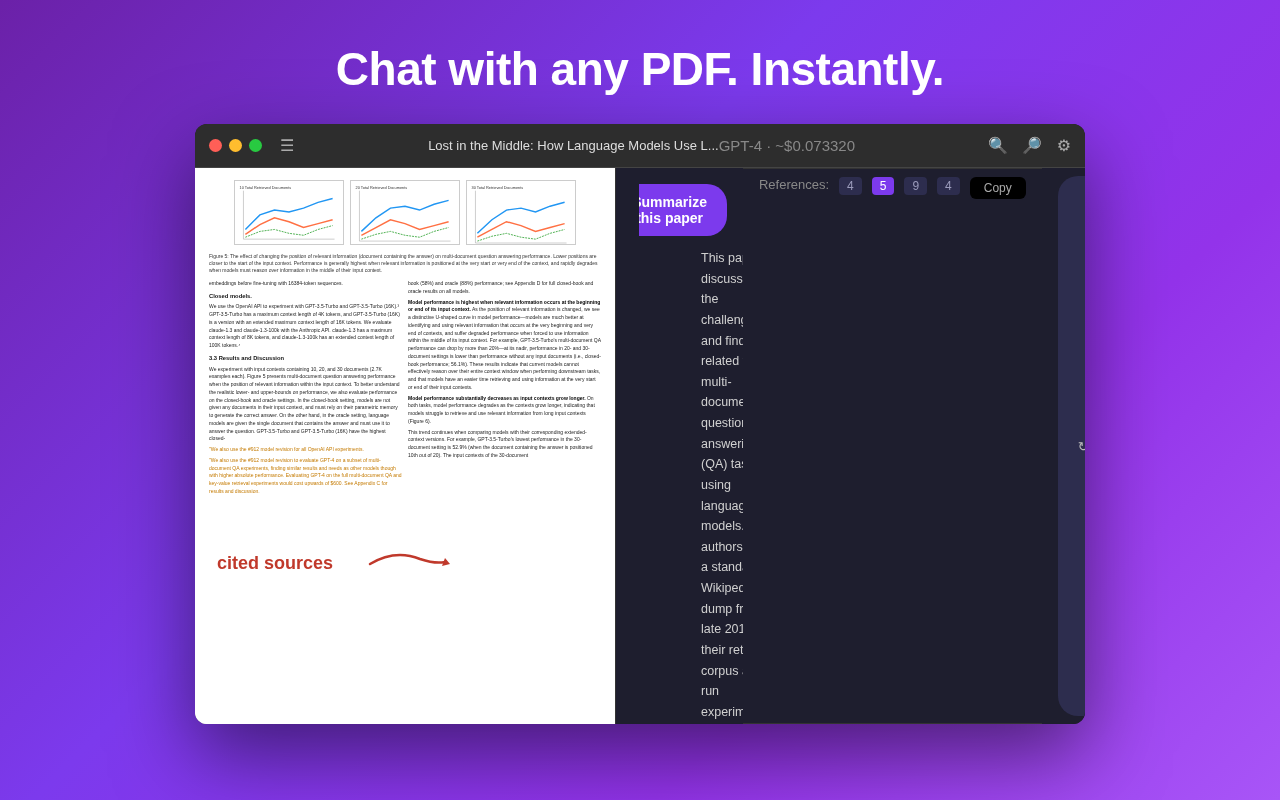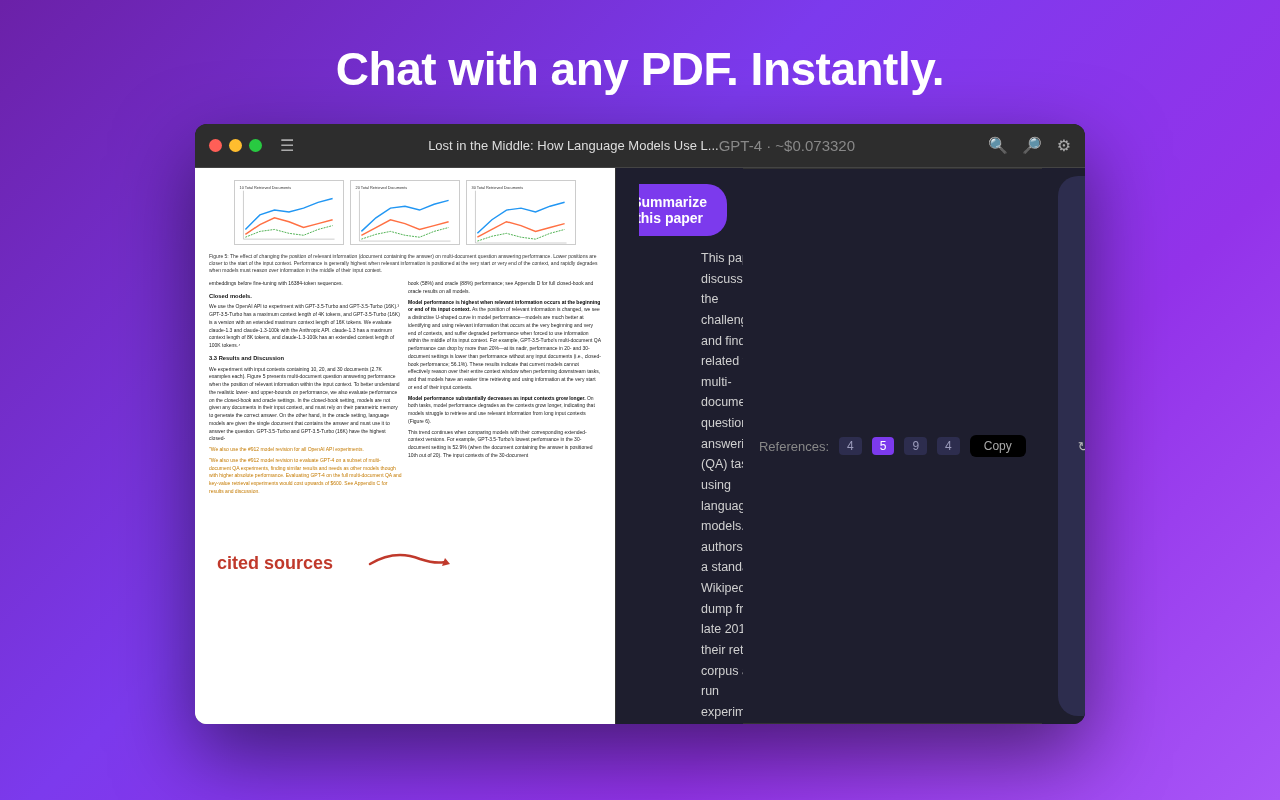--- a/index.html
+++ b/index.html
@@ -264,21 +264,21 @@
     .ai-message-text {
       background: transparent;
       color: #d0d0d0;
       font-size: 12.5px;
       line-height: 1.65;
       flex: 1;
     }
 
     .references-bar {
       display: flex;
-      align-items: center;
+      align-items: flex-start;
       gap: 10px;
       padding: 8px 16px;
       border-top: 1px solid #333;
       border-bottom: 1px solid #333;
       background: #1e1e2e;
       flex-shrink: 0;
     }
 
     .references-label {
       color: #888;

